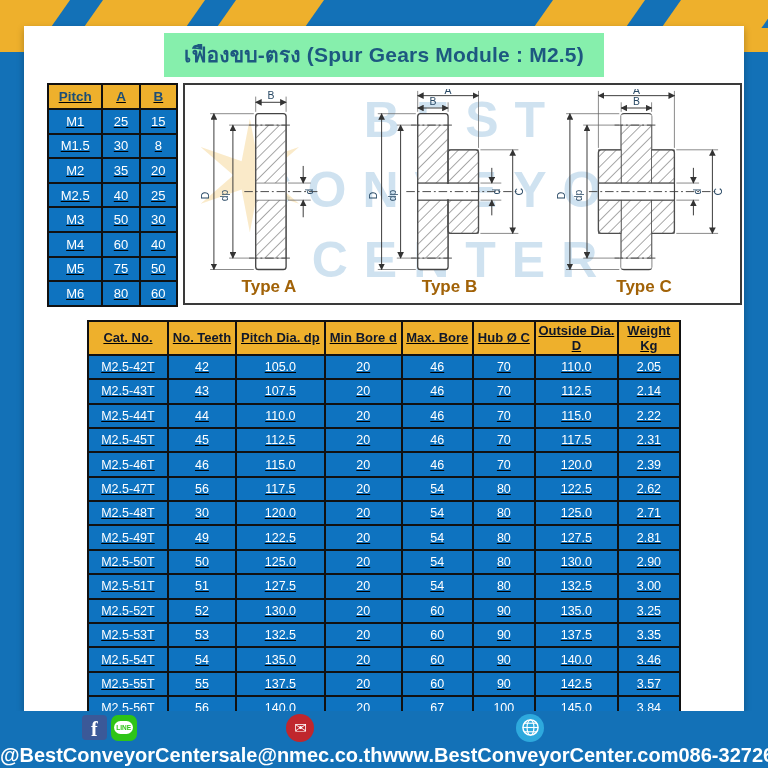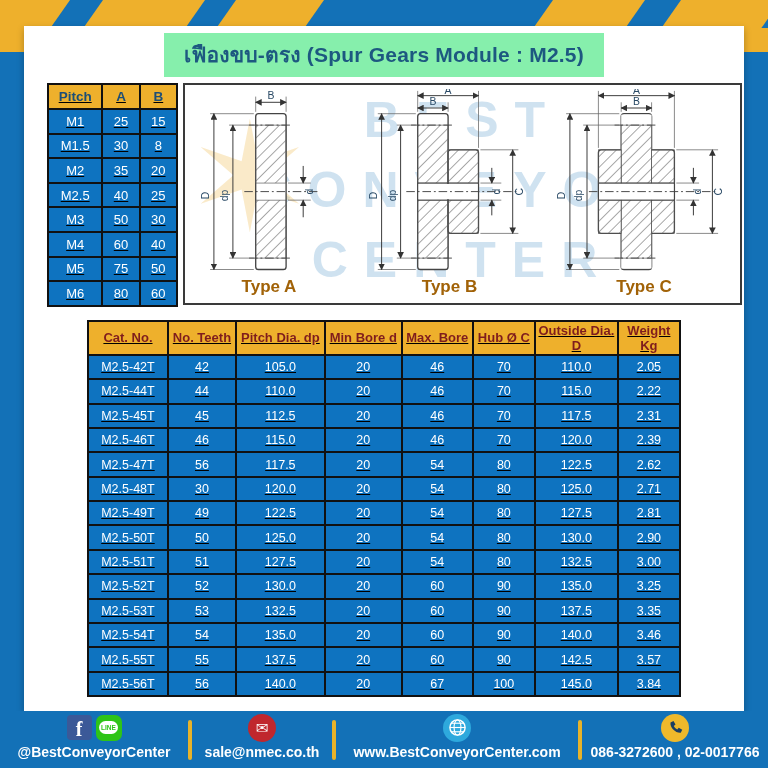--- a/index.html
+++ b/index.html
@@ -31,29 +31,29 @@
     font-weight:bold;letter-spacing:16px;font-size:50px;line-height:70px;overflow:hidden;}
   .wm-star{position:absolute;left:2px;top:18px;font-size:150px;line-height:1;
     color:rgba(243,203,120,.40);z-index:0;}
   .draw-grid{position:relative;z-index:1;display:flex;justify-content:space-between;
     padding:4px 6px 0 8px;}
   .draw-cell{display:flex;flex-direction:column;align-items:center;}
   .type-label{color:#a16207;font-weight:bold;font-size:17px;margin-top:-2px;}
   
   .spec-wrap{margin-top:13px;text-align:center;}
   .spec-table{width:594px;margin:0 auto;border:2px solid #111;}
-  .spec-table th{background:#eeb02c;color:#7f1d1d;font-size:13px;font-weight:bold;
+  .spec-table th{background:#eeb02c;color:#0f172a;font-size:13px;font-weight:bold;
     border:2px solid #111;height:21px;padding:1px 2px;}
   .spec-table td{background:#0e73c0;color:#fff;font-size:12.5px;text-align:center;
     border:2px solid #111;height:20.4px;padding:1px 2px;}
   
   .footer{position:absolute;left:0;right:0;bottom:0;height:57px;background:#1371b7;
     display:flex;align-items:center;z-index:3;}
   .f-sec{display:flex;flex-direction:column;align-items:center;justify-content:flex-start;height:100%;padding-top:3px;}
-  .f-sec .f-text{color:#fff;font-weight:bold;font-size:14px;margin-top:1px;white-space:nowrap;}
+  .f-sec .f-text{color:#fff;font-weight:bold;font-size:20px;margin-top:1px;white-space:nowrap;}
   .f-div{width:4px;height:40px;background:#e8b32a;border-radius:2px;align-self:center;}
   .icon-row{display:flex;align-items:center;gap:4px;height:30px;}
   .fb-icon{width:25px;height:25px;background:#3b5998;border-radius:4px;color:#fff;
     font-weight:bold;font-size:20px;display:flex;align-items:flex-end;justify-content:center;
     font-family:"Liberation Serif",serif;line-height:1;padding-bottom:1px;box-sizing:border-box;}
   .line-icon{width:26px;height:26px;background:#2ec417;border-radius:7px;position:relative;
     display:flex;align-items:center;justify-content:center;}
   .line-bubble{background:#fff;border-radius:7px;width:19px;height:13px;display:flex;
     align-items:center;justify-content:center;color:#2ec417;font-weight:bold;font-size:6.5px;}
   .circle-icon{width:28px;height:28px;border-radius:50%;display:flex;align-items:center;
@@ -342,20 +342,30 @@
             <td>M2.5-42T</td>
             <td>42</td>
             <td>105.0</td>
             <td>20</td>
             <td>46</td>
             <td>70</td>
             <td>110.0</td>
             <td>2.05</td>
           </tr>
           <tr>
+            <td>M2.5-43T</td>
+            <td>43</td>
+            <td>107.5</td>
+            <td>20</td>
+            <td>46</td>
+            <td>70</td>
+            <td>112.5</td>
+            <td>2.14</td>
+          </tr>
+          <tr>
             <td>M2.5-44T</td>
             <td>44</td>
             <td>110.0</td>
             <td>20</td>
             <td>46</td>
             <td>70</td>
             <td>115.0</td>
             <td>2.22</td>
           </tr>
           <tr>

